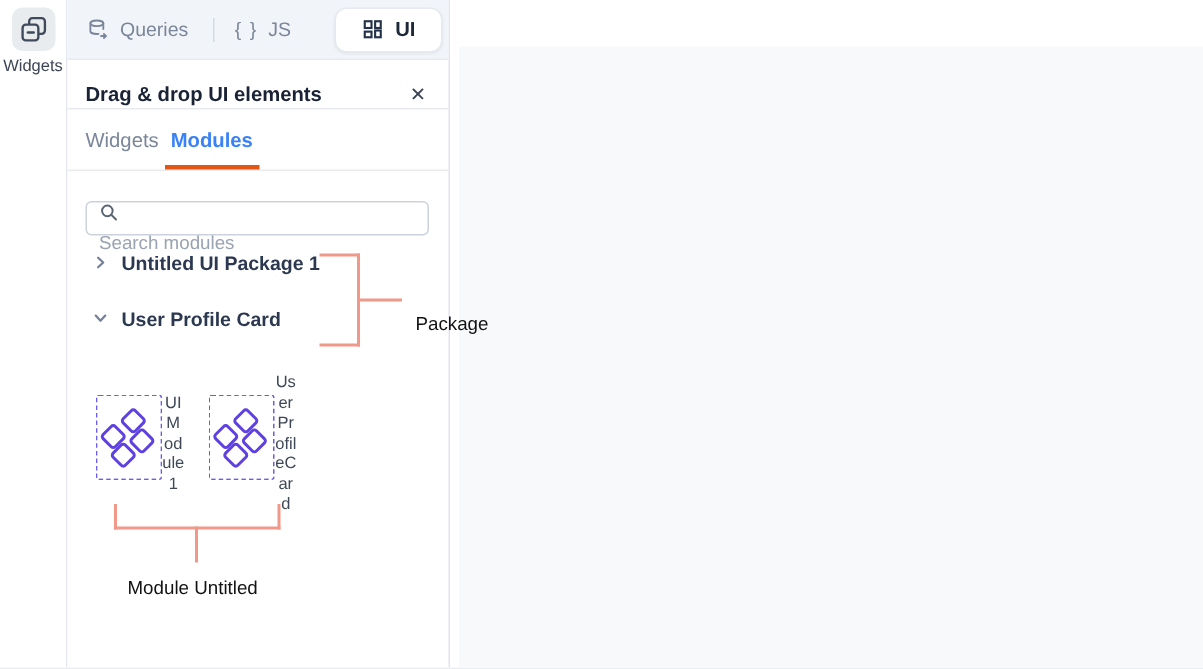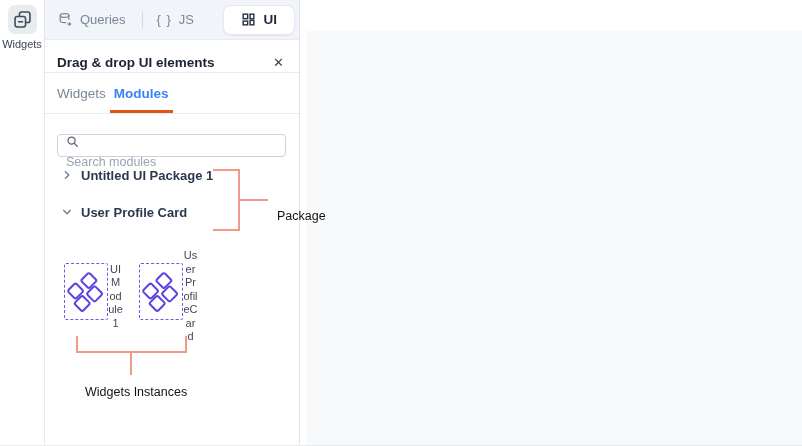--- a/index.html
+++ b/index.html
@@ -281,15 +281,15 @@
   <div class="ann" style="left:213px; top:169px; width:27px; height:2px;"></div>
   <div class="ann" style="left:238px; top:169px; width:2px; height:62px;"></div>
   <div class="ann" style="left:213px; top:229px; width:27px; height:2px;"></div>
   <div class="ann" style="left:240px; top:199px; width:28px; height:2px;"></div>
   <div class="ann-label" style="left:277px; top:193px;margin-top:16px;">Package</div>
 
   <div class="ann" style="left:76px; top:336px; width:2px; height:17px;"></div>
   <div class="ann" style="left:185px; top:336px; width:2px; height:17px;"></div>
   <div class="ann" style="left:76px; top:351px; width:111px; height:2px;"></div>
   <div class="ann" style="left:130px; top:351px; width:2px; height:24px;"></div>
-  <div class="ann-label" style="left:85px; top:385px;">Widgets Instances</div>
+  <div class="ann-label" style="left:85px; top:385px;">Module Untitled</div>
 
 </div>
 
 </body></html>

